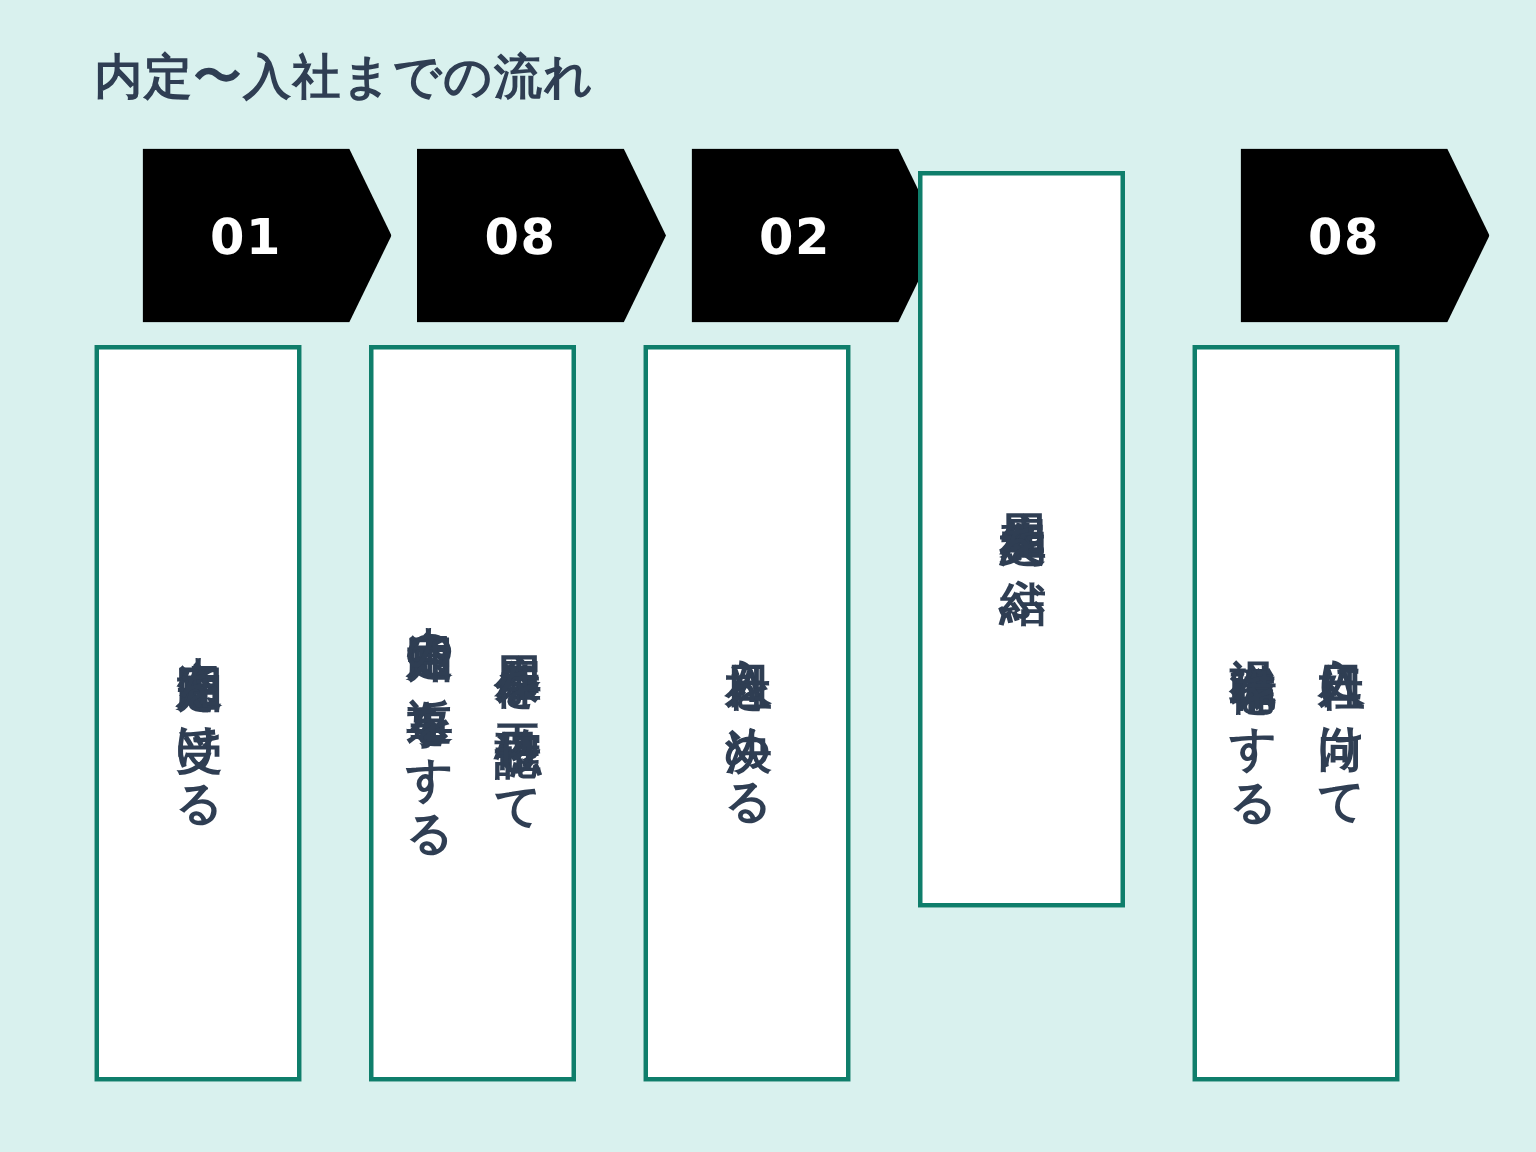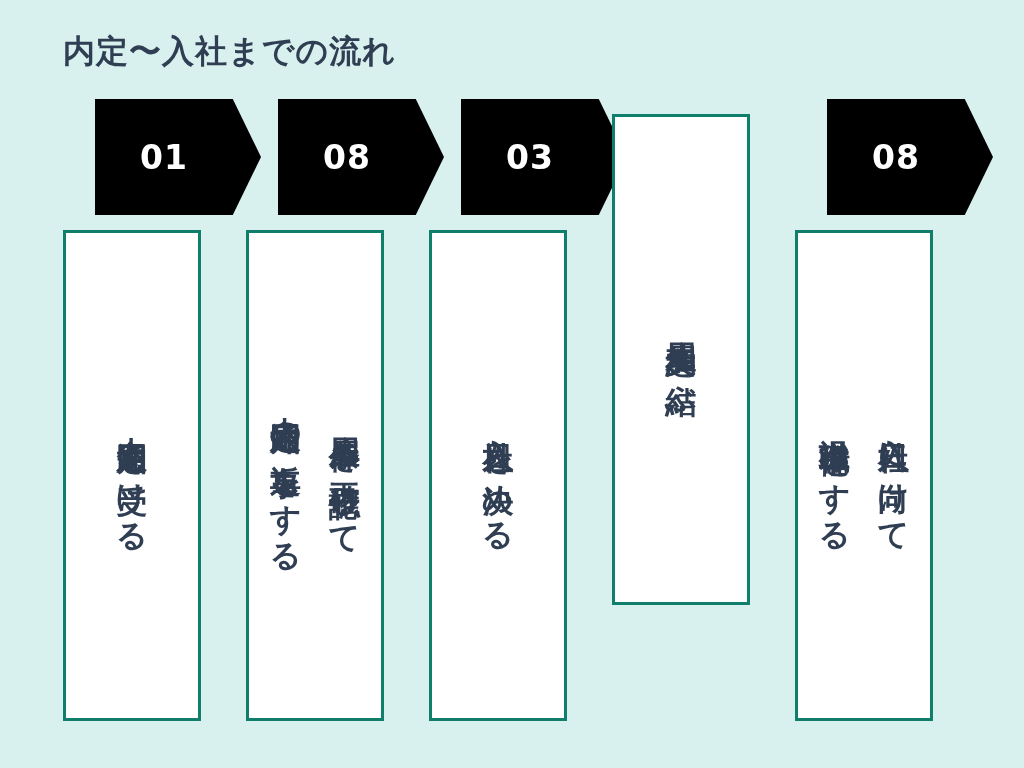--- a/index.html
+++ b/index.html
@@ -99,21 +99,21 @@
         <span class="arrow-num">08</span>
       </div>
       <div class="step-box">
         <span class="step-label">雇用条件を再確認して
 内定通知の返事をする</span>
       </div>
     </div>
 
     <div class="step-col">
       <div class="arrow">
-        <span class="arrow-num">03</span>
+        <span class="arrow-num">02</span>
       </div>
       <div class="step-box">
         <span class="step-label">入社日を決める</span>
       </div>
     </div>
 
     <div class="step-col">
       <div class="step-box">
         <span class="step-label">雇用契約を結ぶ</span>
       </div>

